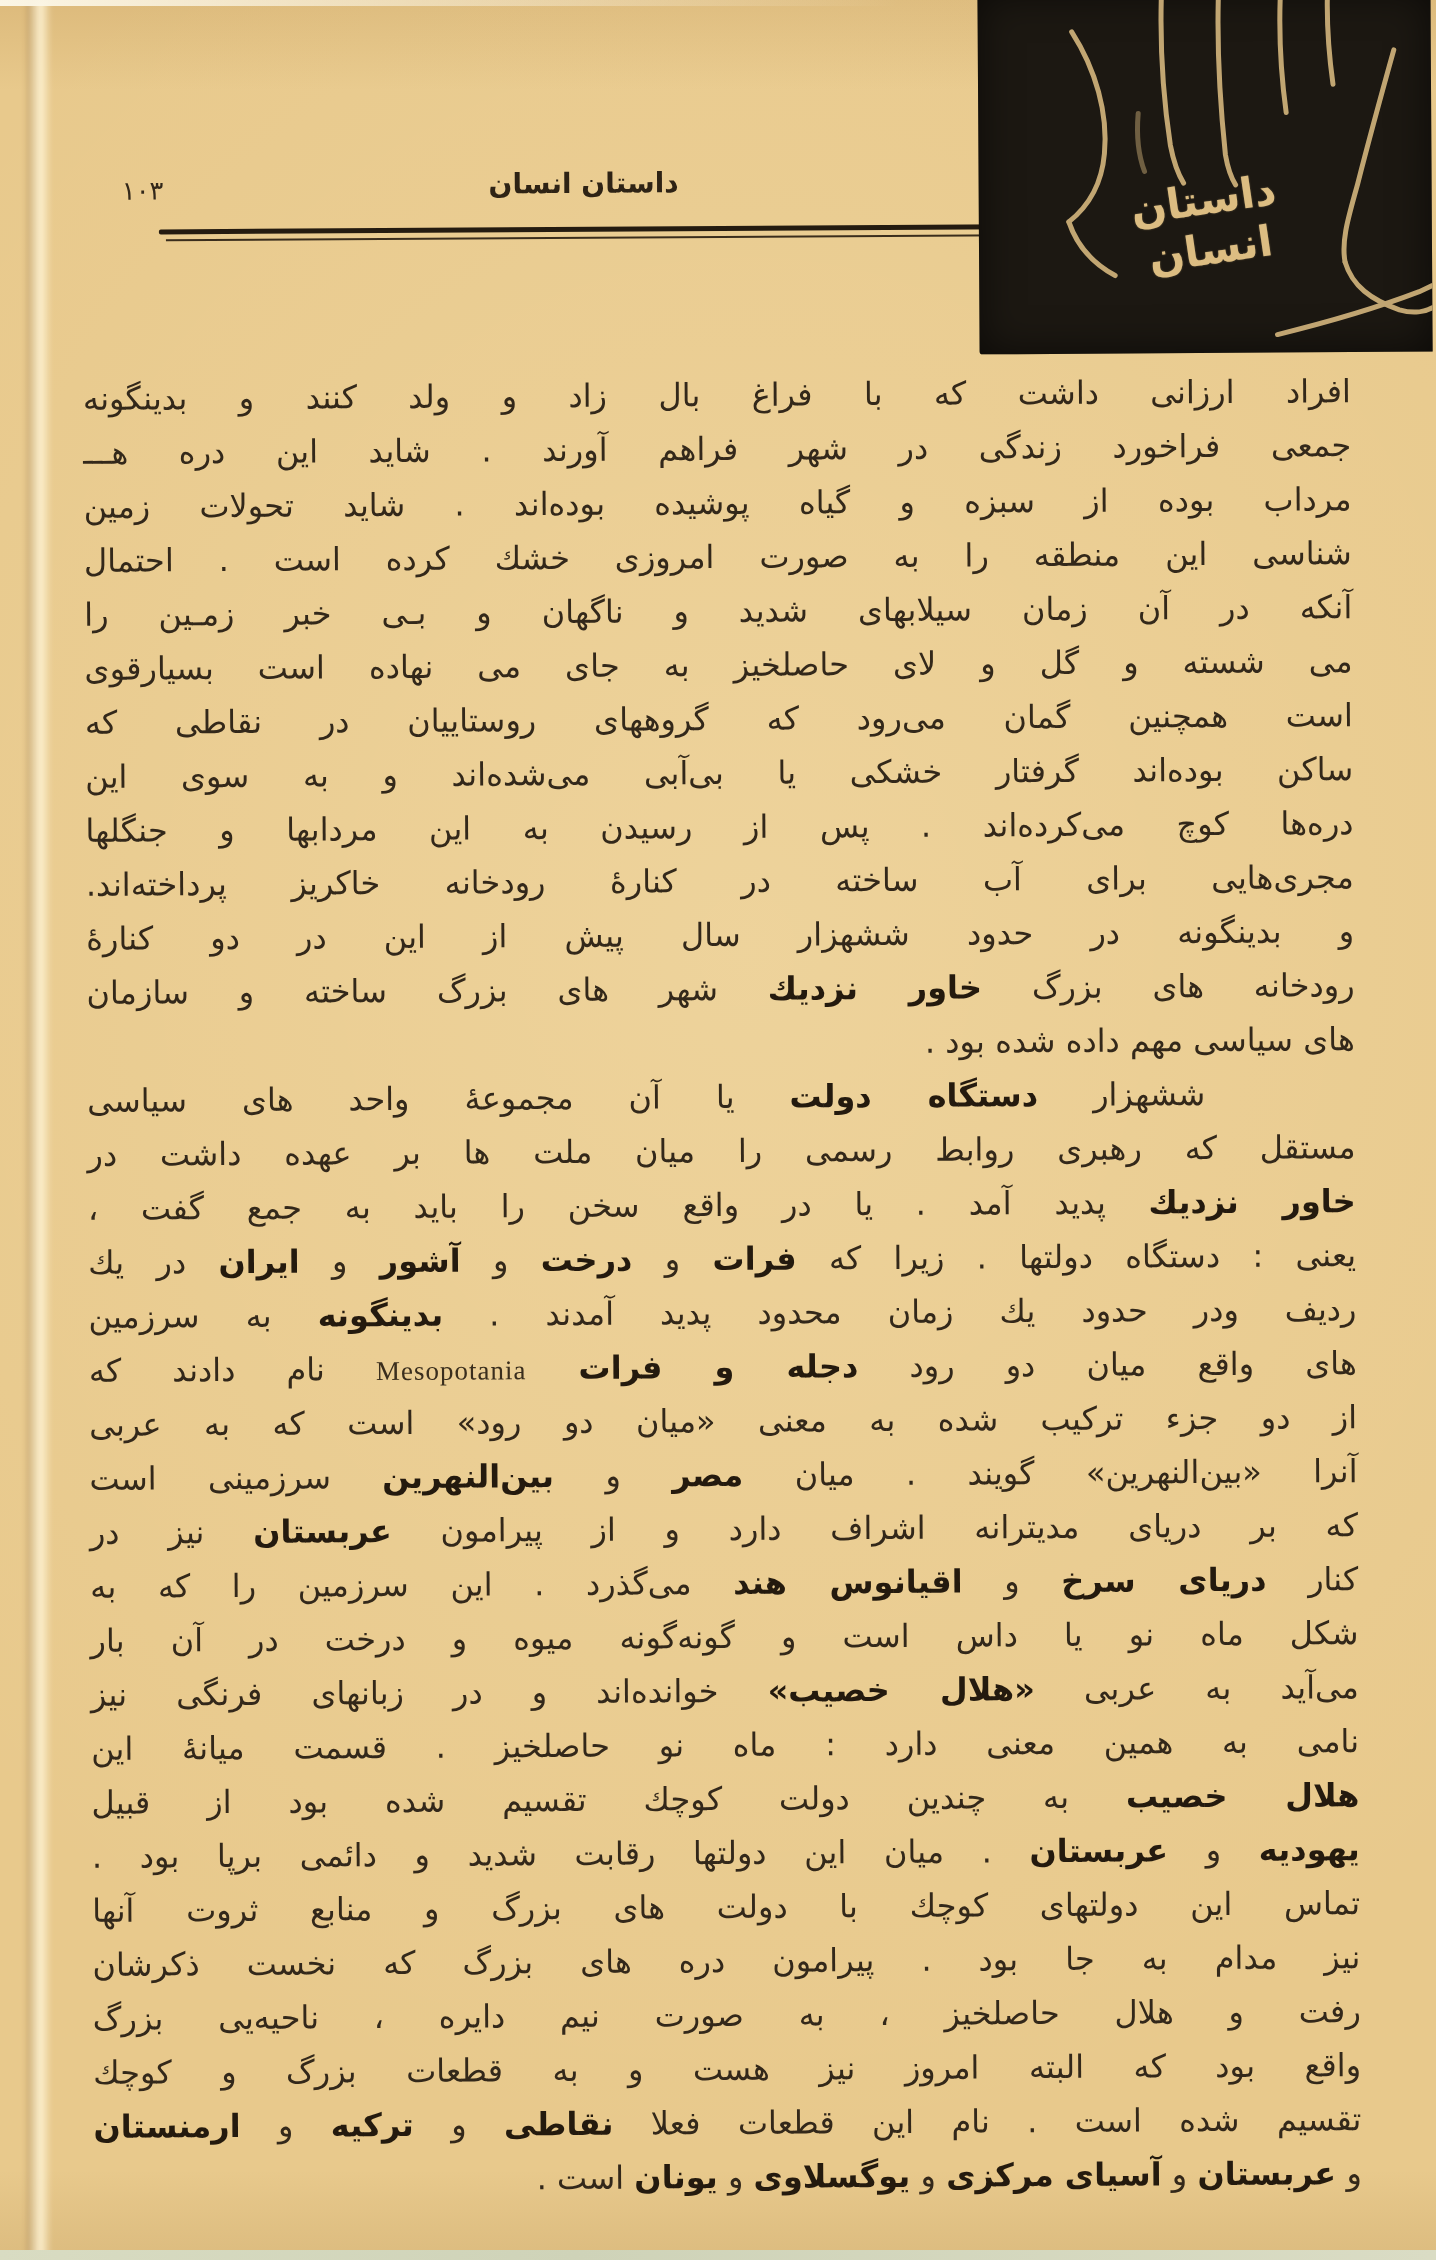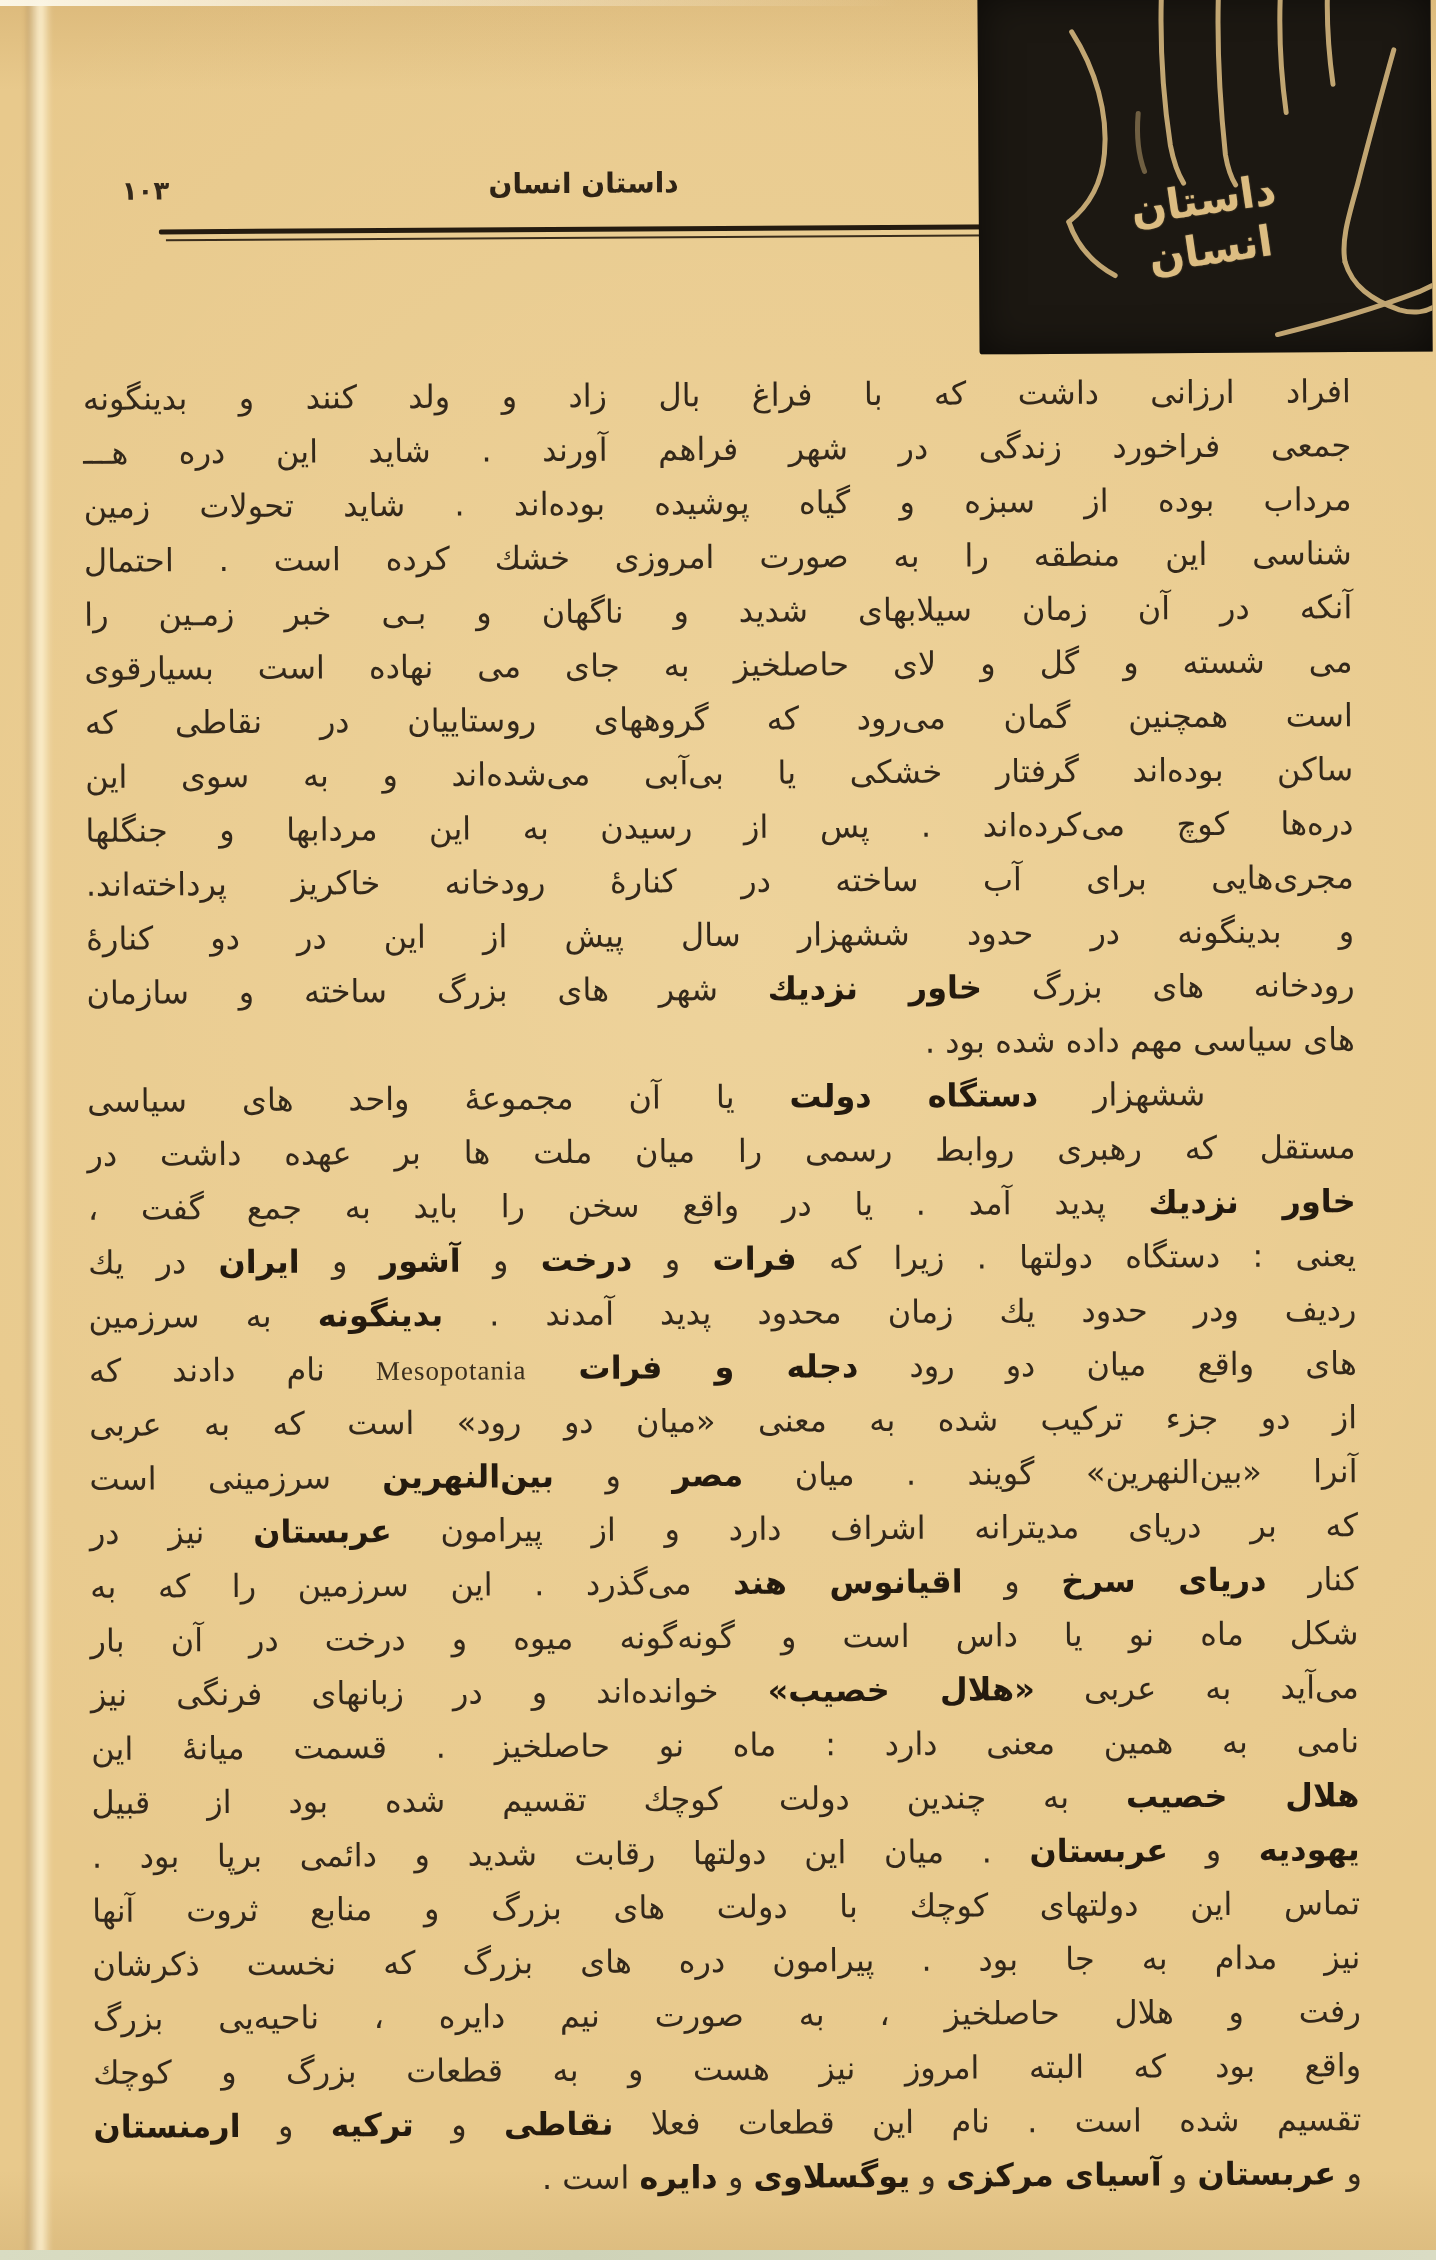--- a/index.html
+++ b/index.html
@@ -28,21 +28,21 @@
   }
   .bottom-strip{
     position:absolute;left:0;bottom:0;width:1436px;height:10px;
     background:linear-gradient(90deg,#d9dcc2,#cfd3b8 40%,#dadcc4);
   }
   .tilt{position:absolute;inset:0;transform:rotate(-0.35deg);transform-origin:50% 40%;}
 
   
   .page-number{
     position:absolute;left:126px;top:172px;width:90px;
-    font-size:26px;font-weight:bold;color:#33281a;text-align:left;
+    font-size:26px;font-weight:normal;color:#33281a;text-align:left;
   }
   .header-title{
     position:absolute;left:163px;top:166px;width:850px;
     font-size:28px;font-weight:bold;color:#2e2315;text-align:center;
     letter-spacing:1px;
   }
   .rule-thick{position:absolute;left:163px;top:226px;width:852px;height:5px;background:#241b10;border-radius:2px;}
   .rule-thin {position:absolute;left:170px;top:236px;width:846px;height:2px;background:#3a2d1c;}
 
   
@@ -143,18 +143,18 @@
       <div class="line"><span>شکل ماه نو یا داس است و گونه‌گونه میوه و درخت در آن بار</span></div>
       <div class="line"><span>می‌آید به عربی </span><b>«هلال خصیب»</b><span> خوانده‌اند و در زبانهای فرنگی نیز</span></div>
       <div class="line"><span>نامی به همین معنی دارد : ماه نو حاصلخیز . قسمت میانۀ این</span></div>
       <div class="line"><b>هلال خصیب</b><span> به چندین دولت کوچك تقسیم شده بود از قبیل</span></div>
       <div class="line"><b>یهودیه</b><span> و </span><b>عربستان</b><span> . میان این دولتها رقابت شدید و دائمی برپا بود .</span></div>
       <div class="line"><span>تماس این دولتهای کوچك با دولت های بزرگ و منابع ثروت آنها</span></div>
       <div class="line"><span>نیز مدام به جا بود . پیرامون دره های بزرگ که نخست ذکرشان</span></div>
       <div class="line"><span>رفت و هلال حاصلخیز ، به صورت نیم دایره ، ناحیه‌یی بزرگ</span></div>
       <div class="line"><span>واقع بود که البته امروز نیز هست و به قطعات بزرگ و کوچك</span></div>
       <div class="line"><span>تقسیم شده است . نام این قطعات فعلا </span><b>نقاطی</b><span> و </span><b>ترکیه</b><span> و </span><b>ارمنستان</b></div>
-      <div class="line short"><span>و </span><b>عربستان</b><span> و </span><b>آسیای مرکزی</b><span> و </span><b>یوگسلاوی</b><span> و </span><b>دایره</b><span> است .</span></div>
+      <div class="line short"><span>و </span><b>عربستان</b><span> و </span><b>آسیای مرکزی</b><span> و </span><b>یوگسلاوی</b><span> و </span><b>یونان</b><span> است .</span></div>
     </div>
 
 </div>
 
 <div class="bottom-strip"></div>
 
 </body></html>

